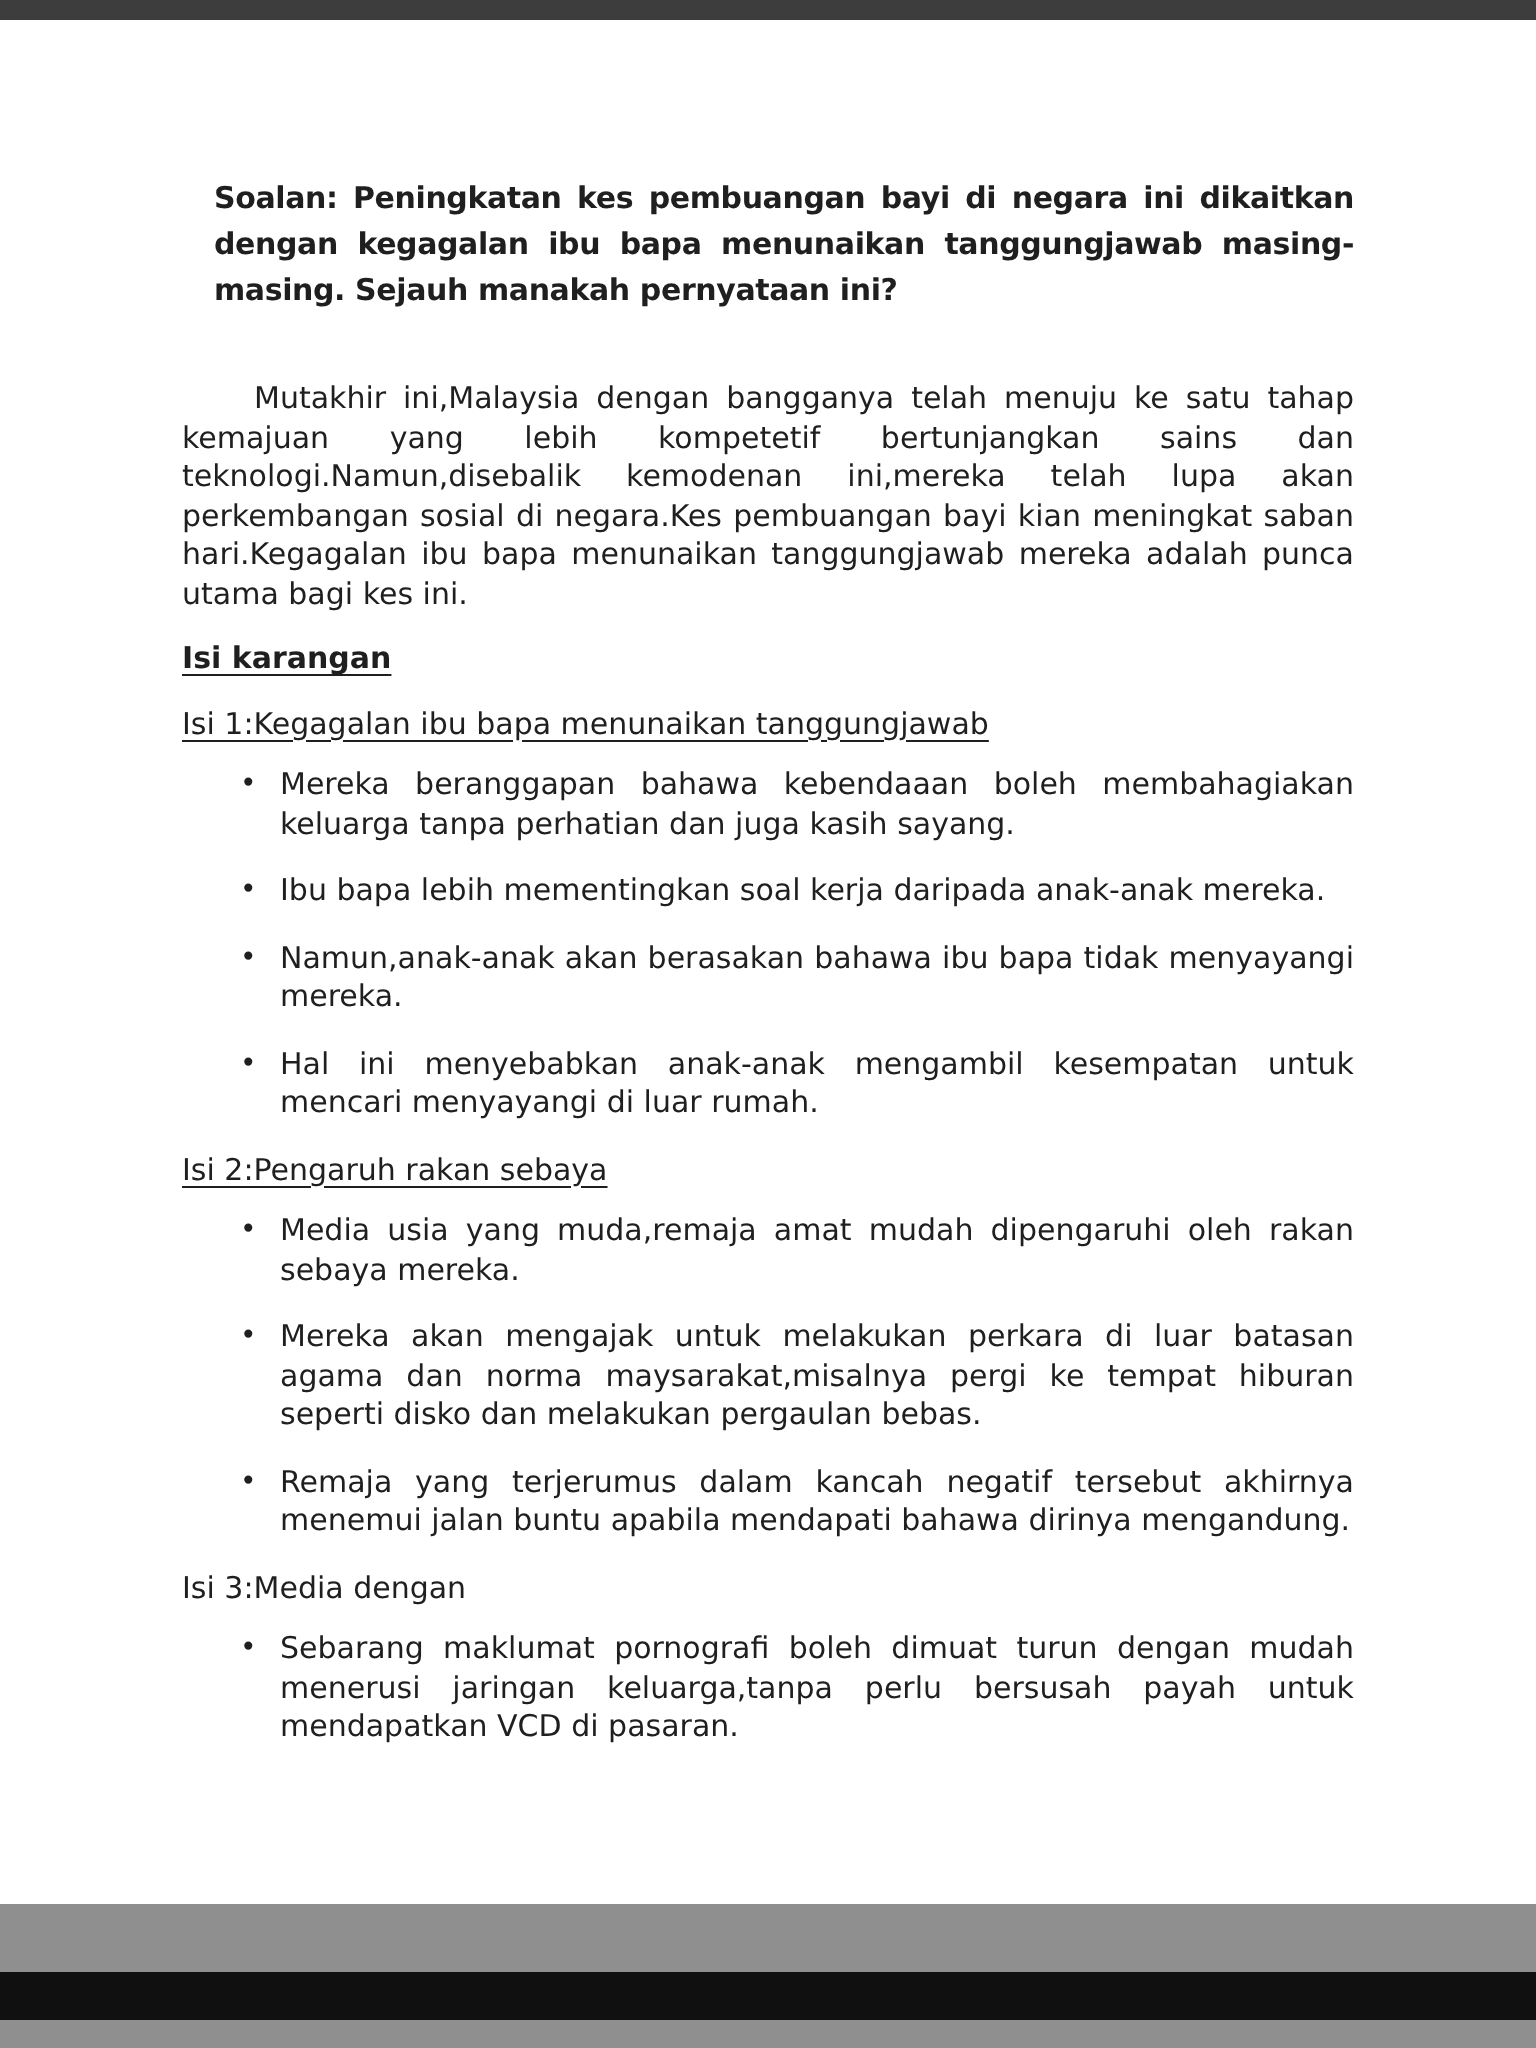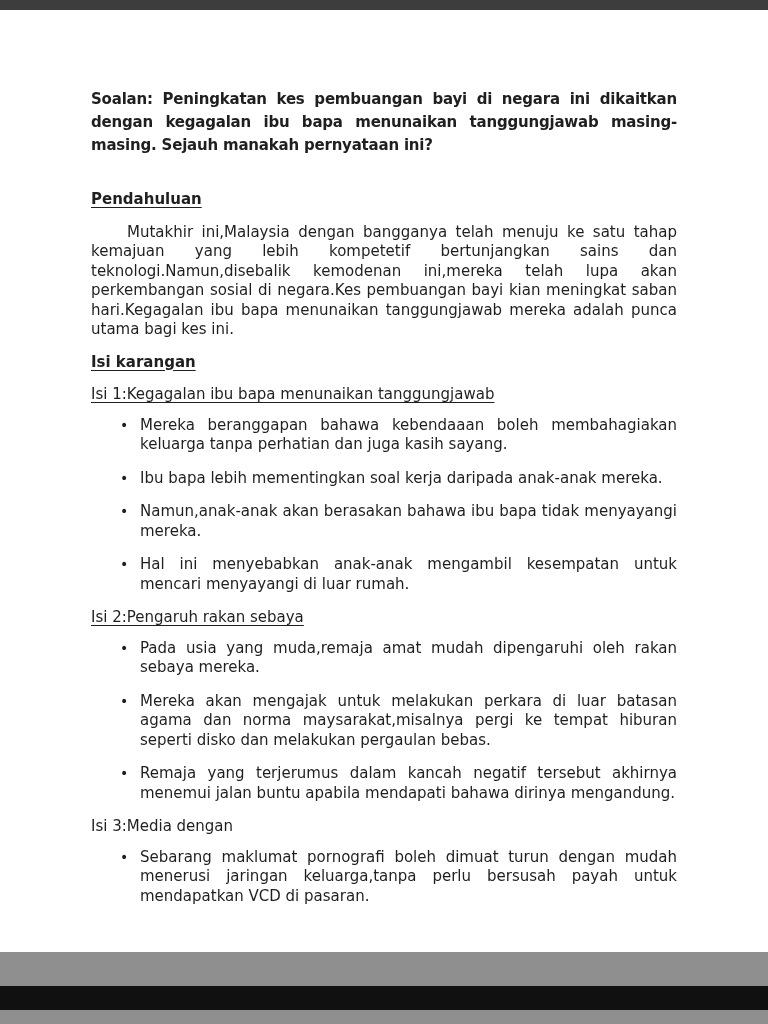--- a/index.html
+++ b/index.html
@@ -18,21 +18,21 @@
     height: 942px;
     background: #ffffff;
     box-sizing: border-box;
     padding: 78px 91px 0 91px;
     flex: 0 0 auto;
   }
   .bottom-area { flex: 1 1 auto; background: #8f8f8f; position: relative; }
   .bottom-bar { position: absolute; left: 0; top: 34px; width: 100%; height: 24px; background: #101010; }
 
   .q-title {
-    margin: 0 0 33px 0;
+    margin: 0 0 33px 16px;
     font-size: 15px;
     font-weight: bold;
     line-height: 23px;
     letter-spacing: -0.2px;
     text-align: justify;
   }
   .h2 {
     margin: 0 0 13px 0;
     font-size: 15px;
     font-weight: bold;
@@ -81,21 +81,20 @@
 <body>
 
 <div class="viewer">
 
   <div class="top-edge"></div>
 
   <div class="page">
 
     <p class="q-title">Soalan: Peningkatan kes pembuangan bayi di negara ini dikaitkan dengan kegagalan ibu bapa menunaikan tanggungjawab masing-masing. Sejauh manakah pernyataan ini?</p>
 
-    <h2 class="h2">Pendahuluan</h2>
 
     <p class="para">Mutakhir ini,Malaysia dengan bangganya telah menuju ke satu tahap kemajuan yang lebih kompetetif bertunjangkan sains dan teknologi.Namun,disebalik kemodenan ini,mereka telah lupa akan perkembangan sosial di negara.Kes pembuangan bayi kian meningkat saban hari.Kegagalan ibu bapa menunaikan tanggungjawab mereka adalah punca utama bagi kes ini.</p>
 
     <h2 class="h2">Isi karangan</h2>
 
     <h3 class="h3">Isi 1:Kegagalan ibu bapa menunaikan tanggungjawab</h3>
 
     <ul class="bullets">
       <li>
         <span>Mereka beranggapan bahawa kebendaaan boleh membahagiakan keluarga tanpa perhatian dan juga kasih sayang.</span>
@@ -108,21 +107,21 @@
       </li>
       <li>
         <span>Hal ini menyebabkan anak-anak mengambil kesempatan untuk mencari menyayangi di luar rumah.</span>
       </li>
     </ul>
 
     <h3 class="h3">Isi 2:Pengaruh rakan sebaya</h3>
 
     <ul class="bullets">
       <li>
-        <span>Pada usia yang muda,remaja amat mudah dipengaruhi oleh rakan sebaya mereka.</span>
+        <span>Media usia yang muda,remaja amat mudah dipengaruhi oleh rakan sebaya mereka.</span>
       </li>
       <li>
         <span>Mereka akan mengajak untuk melakukan perkara di luar batasan agama dan norma maysarakat,misalnya pergi ke tempat hiburan seperti disko dan melakukan pergaulan bebas.</span>
       </li>
       <li>
         <span>Remaja yang terjerumus dalam kancah negatif tersebut akhirnya menemui jalan buntu apabila mendapati bahawa dirinya mengandung.</span>
       </li>
     </ul>
 
     <h3 class="h3 plain">Isi 3:Media dengan</h3>

